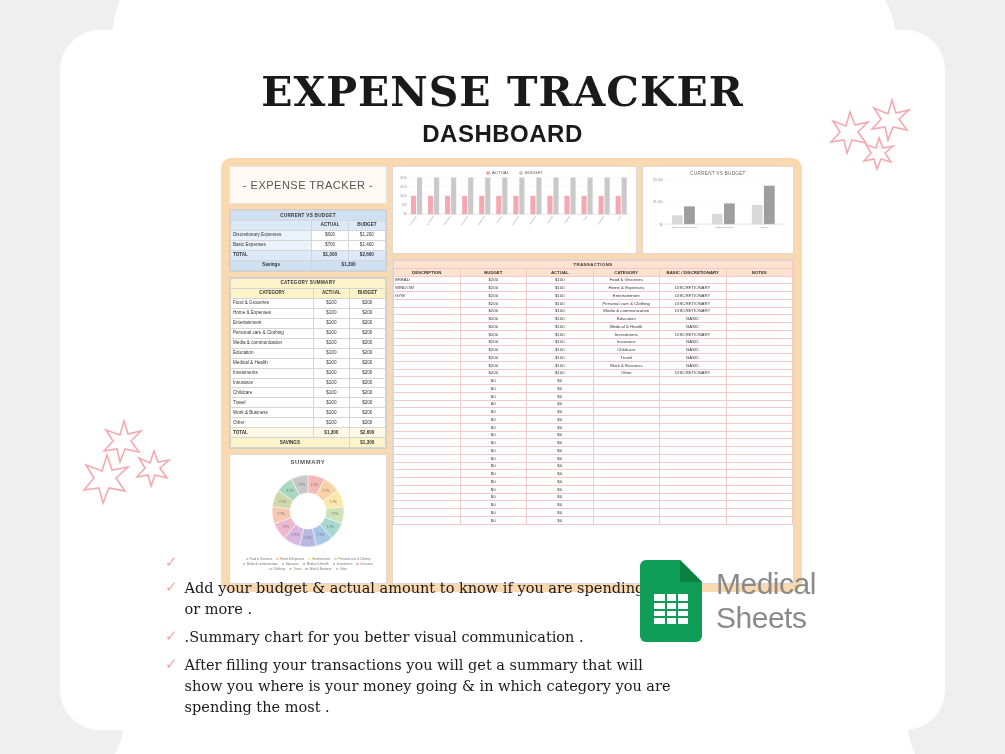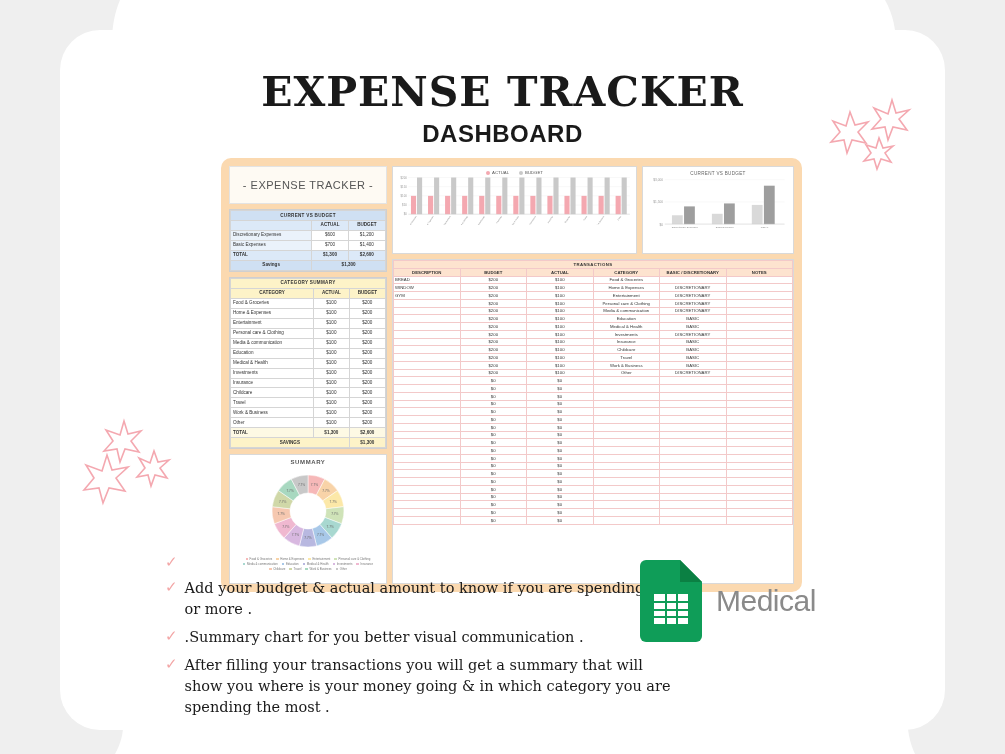--- a/index.html
+++ b/index.html
@@ -741,16 +741,17 @@
           <line x1="14" y1="42" x2="48" y2="42"></line>
           <line x1="14" y1="50" x2="48" y2="50"></line>
           <line x1="14" y1="57" x2="48" y2="57"></line>
           <line x1="26" y1="34" x2="26" y2="64"></line>
           <line x1="37" y1="34" x2="37" y2="64"></line>
         </g>
       </svg>
     </div>
     <div class="gs-text">
       <div class="gs-google">Medical</div>
+      <div class="gs-sheets">Sheets</div>
     </div>
   </div>
 
 </div>
 
 </body></html>

